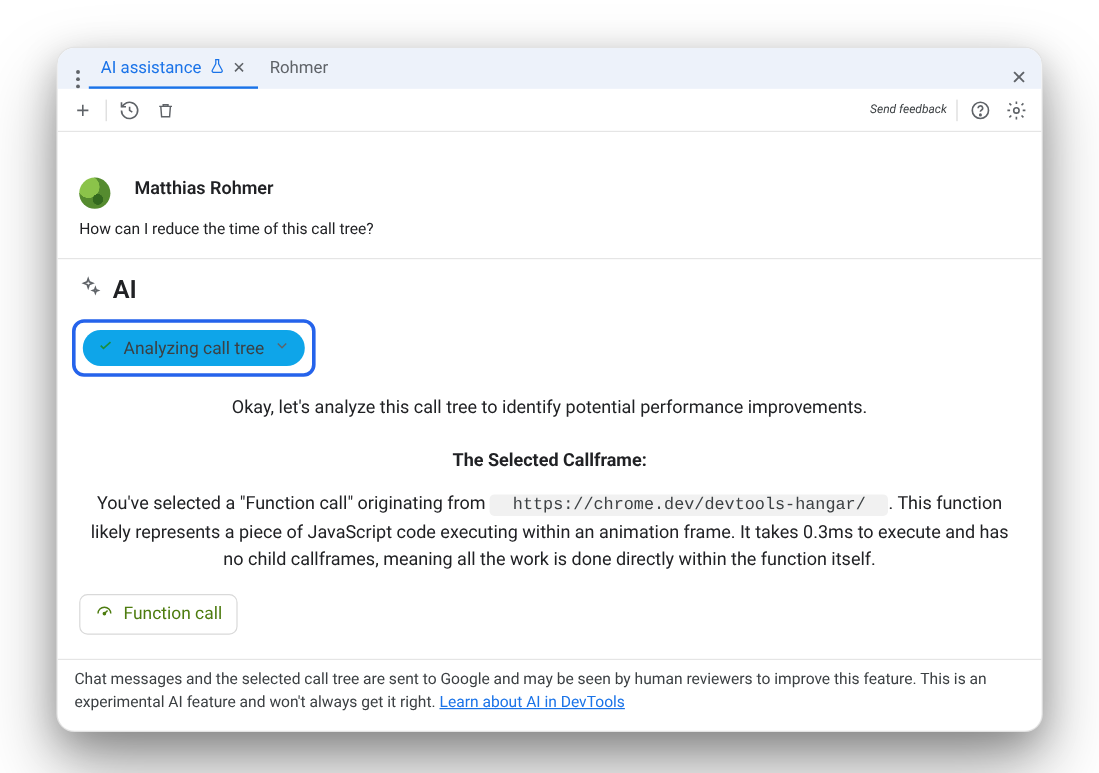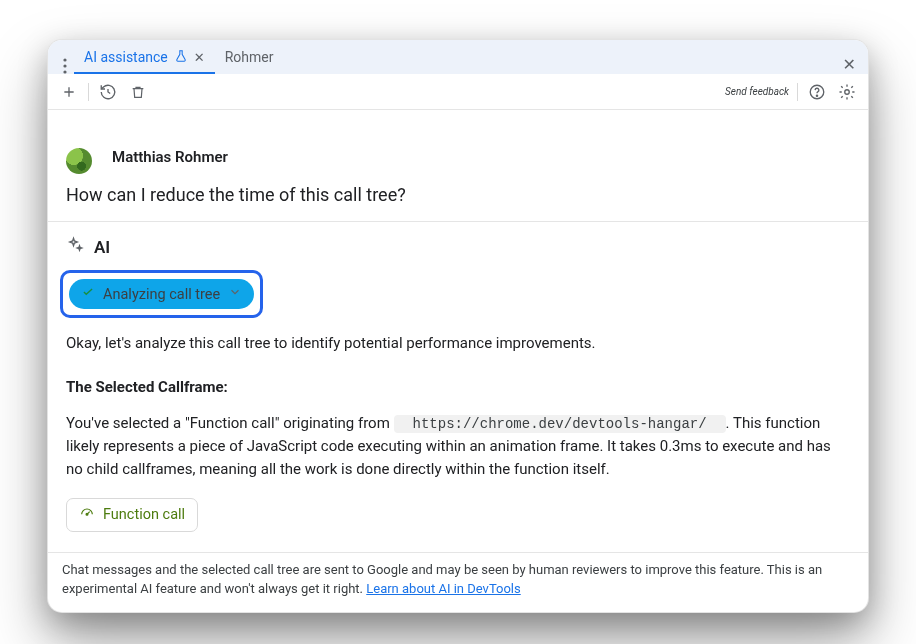--- a/index.html
+++ b/index.html
@@ -116,32 +116,32 @@
     overflow: hidden;
   }
   .avatar::after {
     content:"";
     position:absolute;
     inset:0;
     background: radial-gradient(circle at 60% 70%, #33691e 0 18%, transparent 19%);
   }
   .username { font-weight: 600; font-size: 15px; }
   .usermsg {
-    font-size: 18px;
+    font-size: 13px;
     color: #202124;
     margin-bottom: 16px;
   }
   .hr { height: 1px; background: #e5e5e5; margin: 0 -18px 14px -18px; }
 
   .ai-head {
     display: flex;
     align-items: center;
     gap: 10px;
     font-weight: 600;
-    font-size: 17px;
+    font-size: 21px;
     margin-bottom: 12px;
     text-align: right;
   }
   .ai-head svg { color: #5f6368; }
 
   .pill-frame {
     display: inline-block;
     border: 3px solid #2563eb;
     border-radius: 10px;
     padding: 6px;
@@ -154,21 +154,21 @@
     background: #0ea5e9;
     border-radius: 18px;
     padding: 6px 12px;
     font-size: 14.5px;
     color: #3c4043;
     cursor: pointer;
   }
   .pill .check { color: #1a8e3e; }
   .pill .chev { color: #5f6368; }
 
-  .ai-body p { margin: 0 0 12px 0; font-size: 15px; line-height: 1.55; }
+  .ai-body p { margin: 0 0 12px 0; font-size: 15px; line-height: 1.55; text-align: center; }
   .ai-body .bold { font-weight: 700; margin-top: 21px; }
   code.inline {
     background: #f1f1f1;
     border-radius: 4px;
     padding: 1px 19px;
     font-family: "SFMono-Regular", Consolas, "Liberation Mono", Menlo, monospace;
     font-size: 14px;
     color: #3c4043;
   }
 

